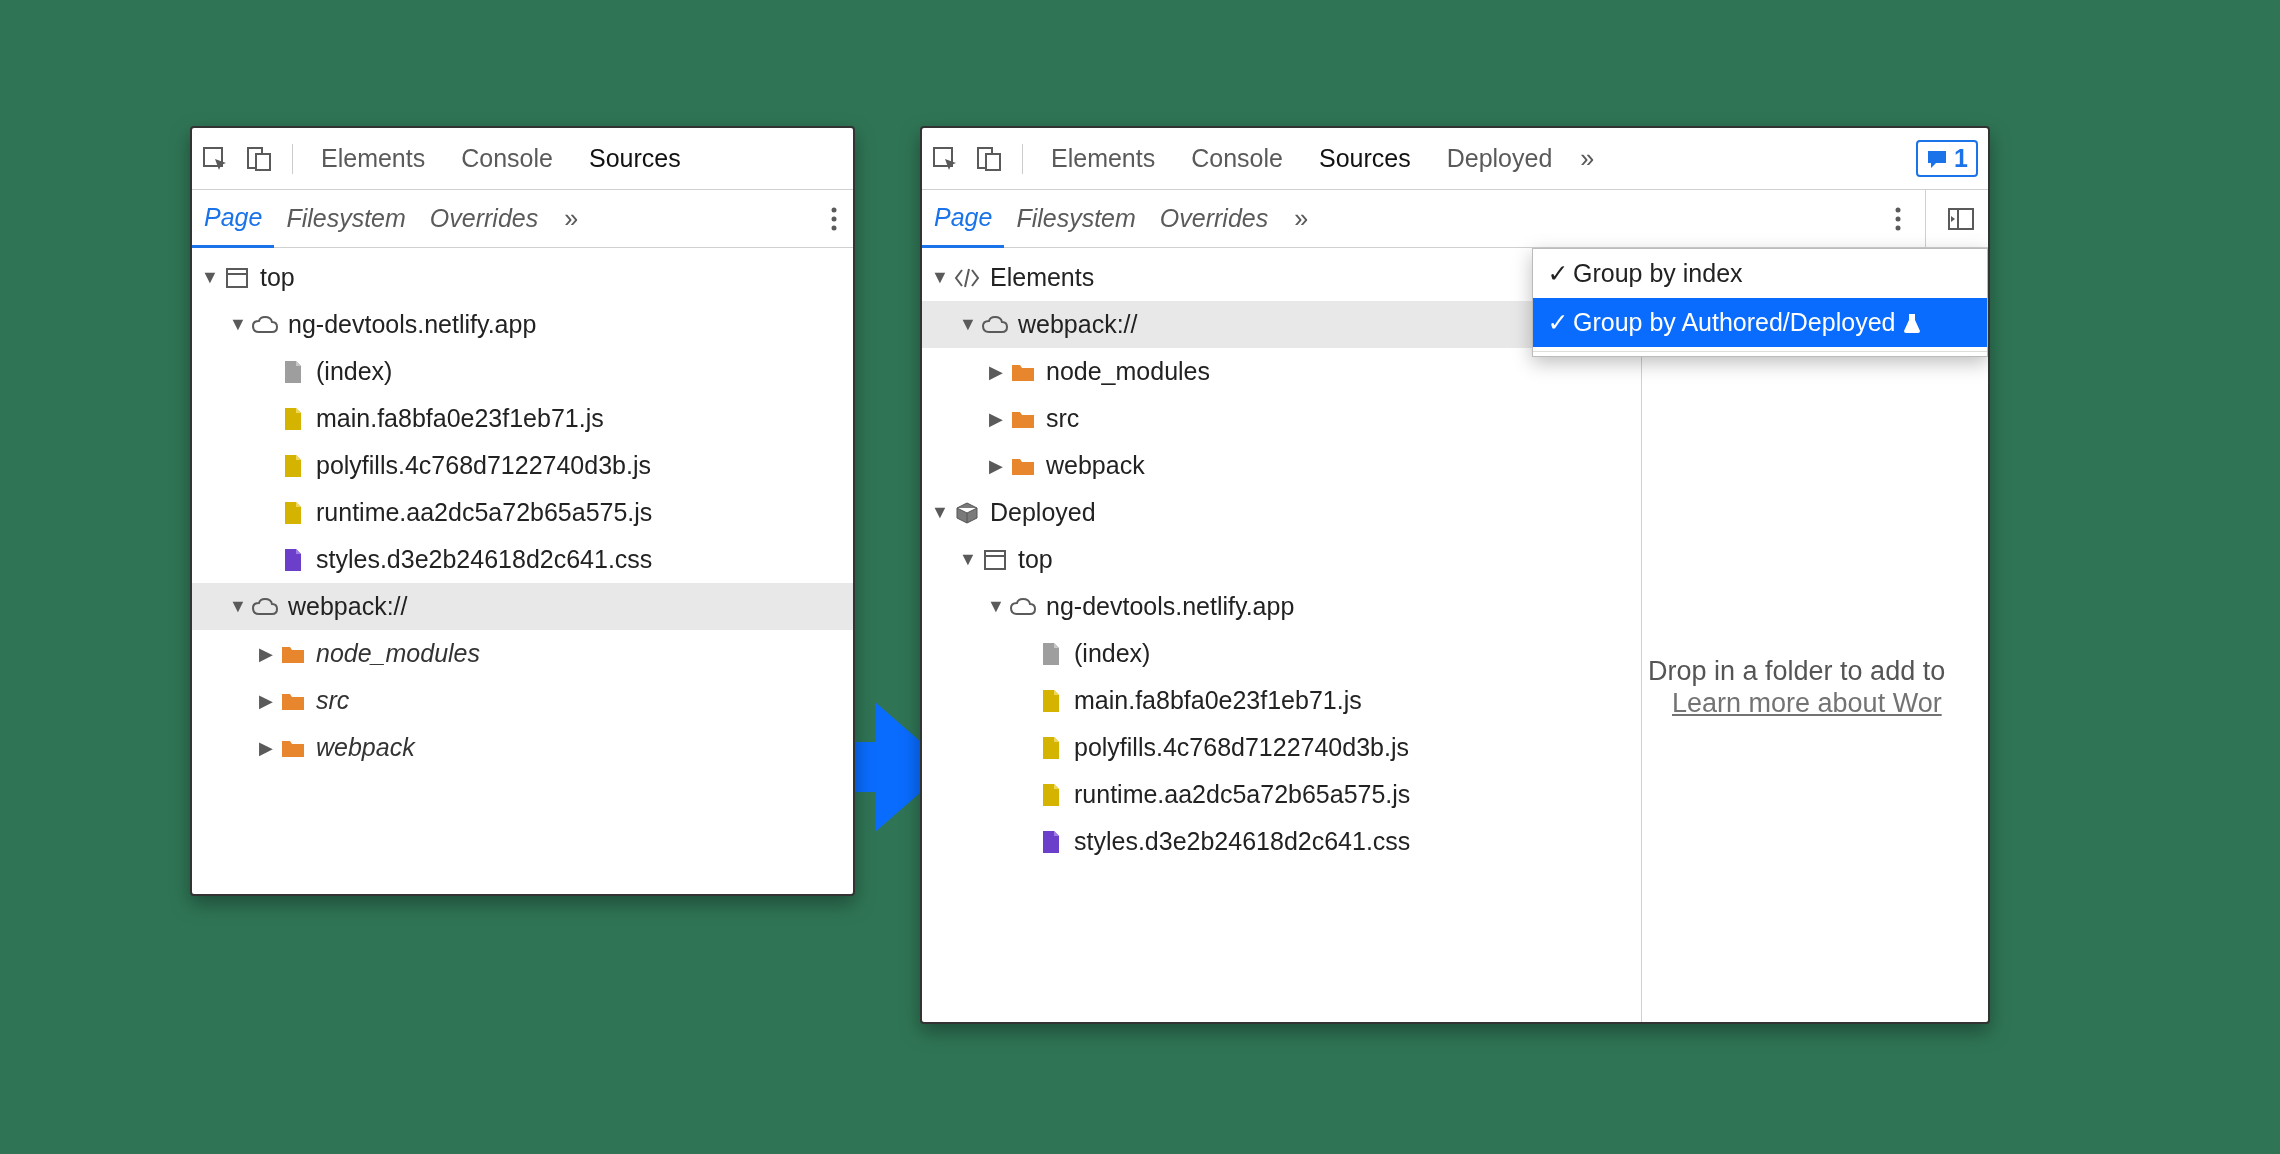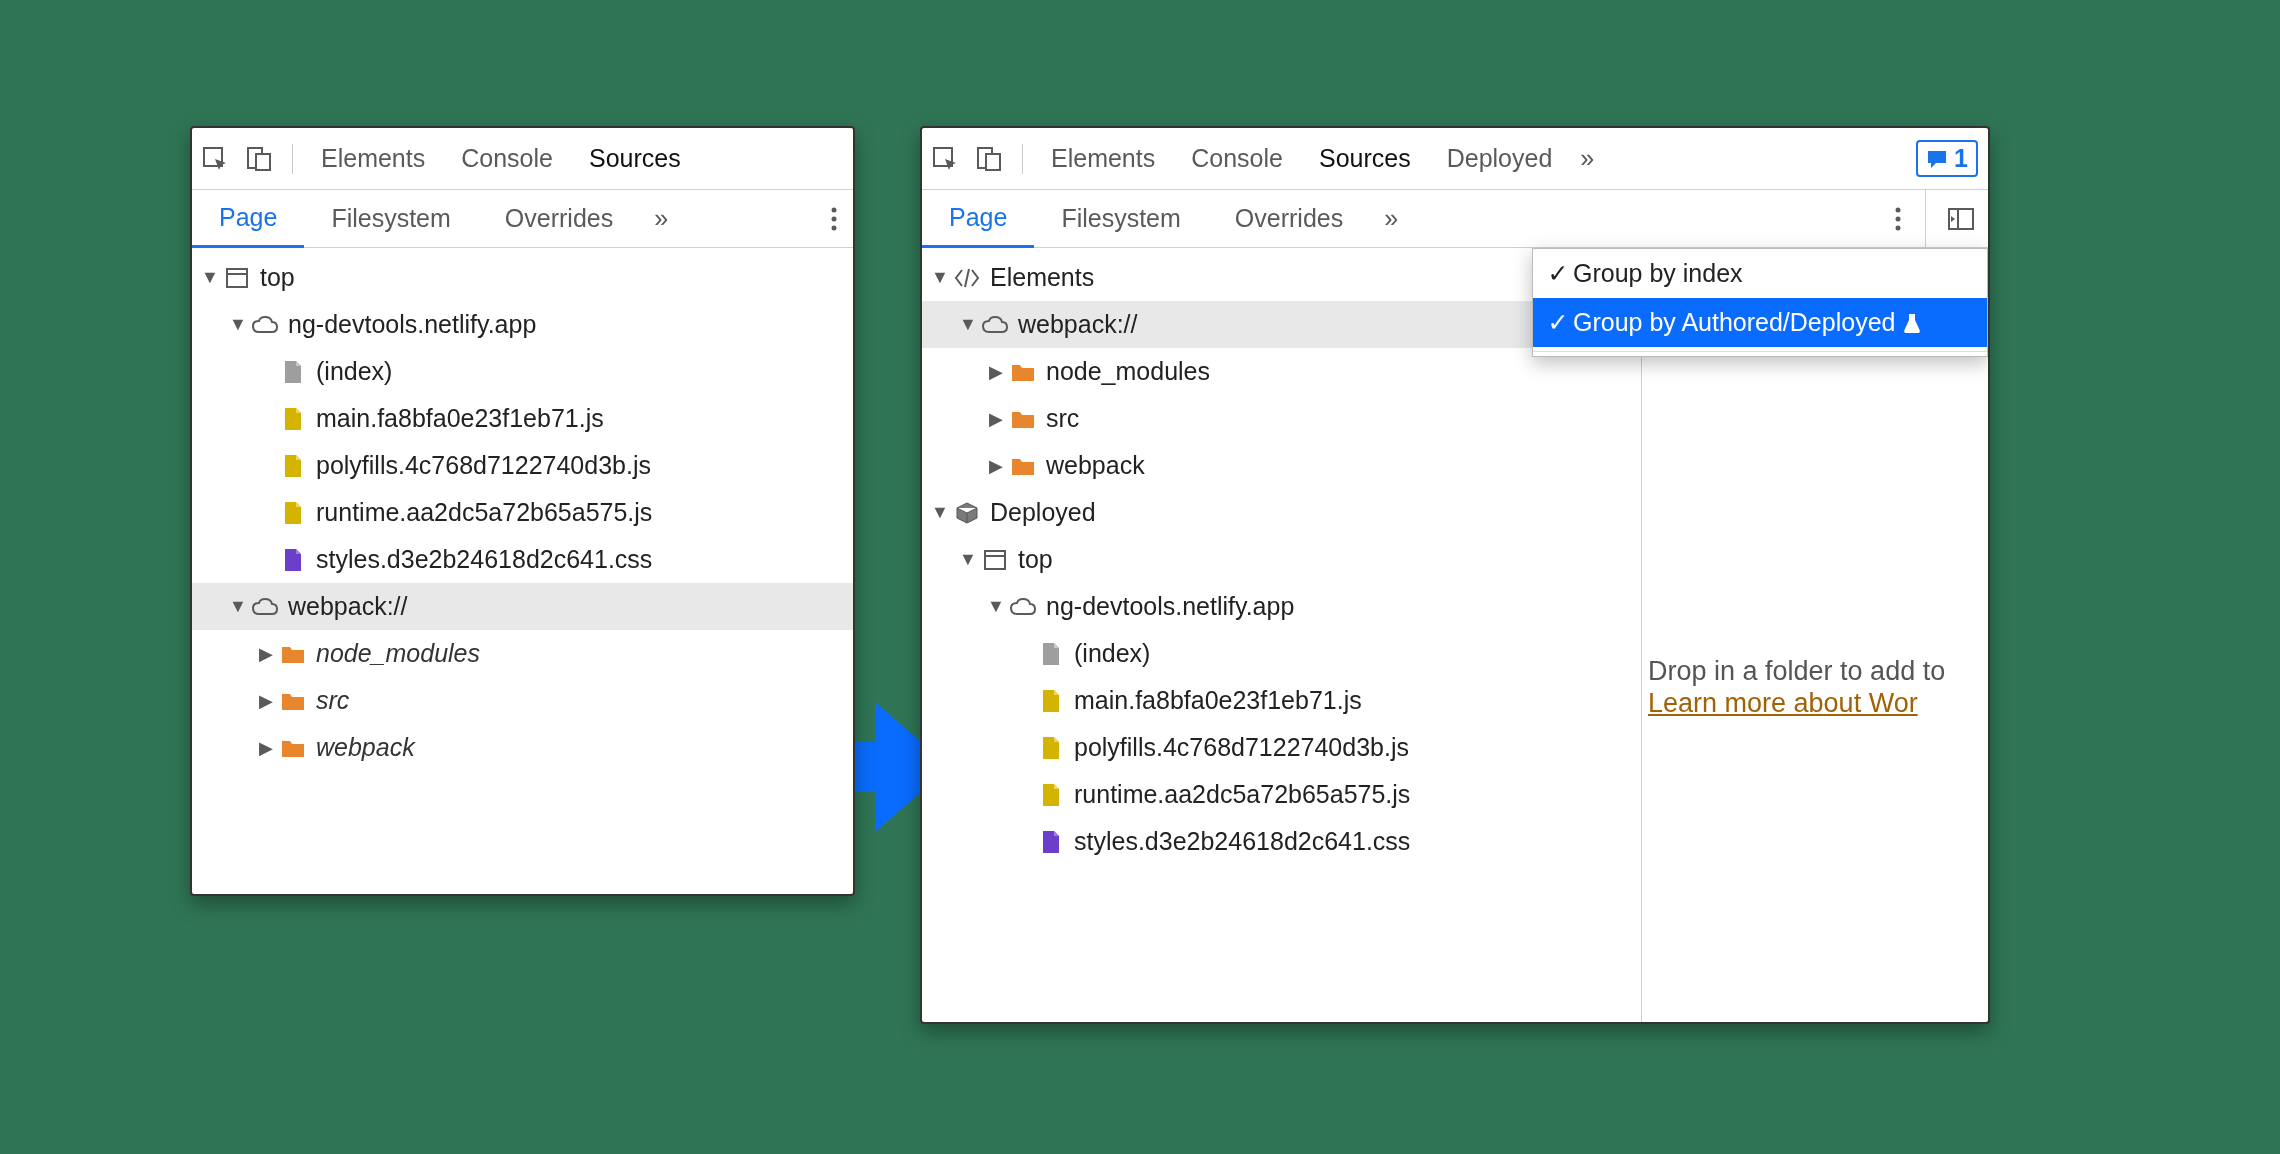--- a/index.html
+++ b/index.html
@@ -17,21 +17,21 @@
 .panel-right { left: 920px; top: 126px; width: 1070px; height: 898px; }
 
 
 .tabbar { display: flex; align-items: center; height: 62px; border-bottom: 1px solid #d0d0d0; padding: 0 10px; color: #5a5a5a; }
 .tabbar .sep { width: 1px; height: 30px; background: #ccc; margin: 0 10px; }
 .tab { padding: 0 18px; height: 100%; display: flex; align-items: center; cursor: pointer; color: #5a5a5a; }
 .tab.active { color: #111; font-weight: 500; }
 .issues-badge { margin-left: auto; display: flex; align-items: center; gap: 6px; border: 2px solid #1a73e8; color: #1a73e8; border-radius: 4px; padding: 2px 8px; font-weight: 600; }
 
 .subbar { display: flex; align-items: center; height: 58px; border-bottom: 1px solid #d0d0d0; color: #5a5a5a; }
-.subtab { padding: 0 27px; height: 100%; display: flex; align-items: center; cursor: pointer; }
+.subtab { padding: 0 12px; height: 100%; display: flex; align-items: center; cursor: pointer; font-style: italic; }
 .subtab.active { color: #1a73e8; border-bottom: 3px solid #1a73e8; margin-bottom: -1px; }
 .subbar .more { margin-left: auto; padding: 0 16px; cursor: pointer; color: #5a5a5a; }
 
 
 .tree { padding: 6px 0; font-size: 25px; color: #222; }
 .row { display: flex; align-items: center; height: 47px; white-space: nowrap; }
 .row.sel { background: #e8e8e8; }
 .arrow { width: 16px; display: inline-flex; justify-content: center; color: #5a5a5a; font-size: 18px; margin-right: 6px; }
 .ic { width: 26px; height: 26px; margin-right: 10px; flex: none; display: inline-flex; align-items: center; justify-content: center; }
 .italic { font-style: italic; color: #333; }
@@ -50,21 +50,21 @@
   color: #222;
 }
 .menu-item { display: flex; align-items: center; padding: 10px 14px 10px 10px; cursor: pointer; }
 .menu-item.selected { background: #0a6cff; color: #fff; }
 .menu-item .chk { width: 30px; display: inline-flex; justify-content: center; }
 .menu-sep { height: 1px; background: #ddd; margin: 4px 0; }
 .menu-item .rt { margin-left: auto; color: inherit; opacity: 0.6; }
 
 
 .rtext { position: absolute; left: 726px; color: #555; font-size: 27px; }
-.rtext.link { color: #a16207; text-decoration: underline; }
+.rtext.link { color: #737373; text-decoration: underline; margin-left: 24px; }
 
 
 .big-arrow { position: absolute; left: 780px; top: 702px; width: 170px; height: 130px; }
 
 
 svg { display: block; }
 </style>
 </head>
 <body>
 

